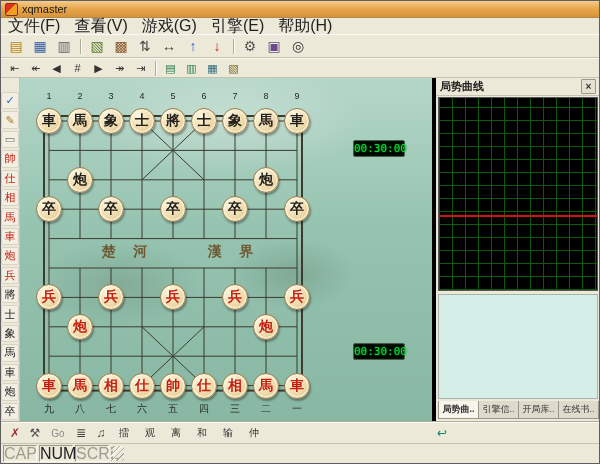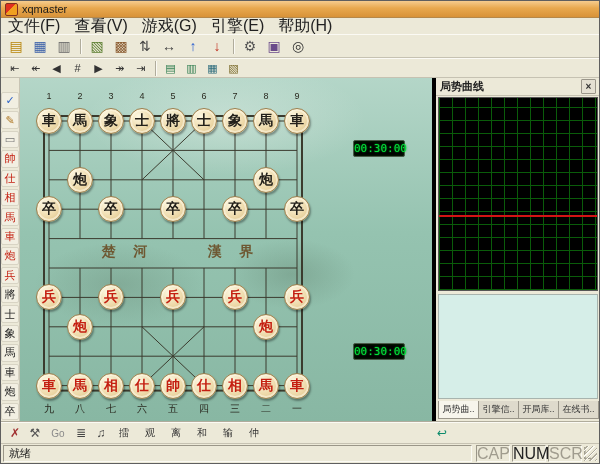--- a/index.html
+++ b/index.html
@@ -69,21 +69,21 @@
     font-size:10px;line-height:1;color:#333;border-radius:1px;}
   .chart{position:absolute;left:2px;top:19px;right:2px;height:194px;background-color:#000;border:1px solid #555;box-sizing:border-box;
     background-image:
       repeating-linear-gradient(0deg,#0a5c0a 0,#0a5c0a 1px,transparent 1px,transparent 13px),
       repeating-linear-gradient(90deg,#0a5c0a 0,#0a5c0a 1px,transparent 1px,transparent 13px);}
   .redline{position:absolute;left:0;right:0;height:2px;background:#d31414;}
   .panelbody{position:absolute;left:2px;top:216px;right:2px;height:105px;background:#d6eee8;border:1px solid #a8b4ae;box-sizing:border-box;}
   .tabs{position:absolute;left:2px;top:323px;right:2px;height:18px;display:flex;}
   .tab{flex:1;font-size:9px;color:#333;border:1px solid #9a968a;border-top:none;background:#dedacc;
     display:flex;align-items:center;justify-content:center;overflow:hidden;white-space:nowrap;margin-right:-1px;}
-  .tab.active{background:#f7f5ec;font-weight:normal;}
+  .tab.active{background:#f7f5ec;font-weight:bold;}
 
   
   .bottombar{position:absolute;left:0;top:421px;right:0;height:21px;background:#ece9d8;display:flex;align-items:center;
     border-top:1px solid #fbfaf4;box-shadow:0 -1px 0 #b0ac9c;padding:0 4px;box-sizing:border-box;}
   .bbtn{min-width:16px;height:16px;display:inline-flex;align-items:center;justify-content:center;font-size:12px;margin:0 2px;}
   .bbtn.txt{padding:0 3px;font-size:10px;}
 
   
   .statusbar{position:absolute;left:0;top:442px;right:0;height:20px;background:#ece9d8;display:flex;align-items:center;
     border-top:1px solid #c6c2b2;box-sizing:border-box;padding:1px 2px;}
@@ -281,21 +281,20 @@
       <span class="bbtn txt" style="color: rgb(51, 51, 51);">观</span>
       <span class="bbtn txt" style="color: rgb(51, 51, 51);">离</span>
       <span class="bbtn txt" style="color: rgb(51, 51, 51);">和</span>
       <span class="bbtn txt" style="color: rgb(51, 51, 51);">输</span>
       <span class="bbtn txt" style="color: rgb(51, 51, 51);">仲</span>
       <span class="spacer"></span>
       <span class="bbtn" style="color: rgb(10, 138, 106); margin-right: 145px;">↩</span>
     </div>
 
   <div class="statusbar">
-    <div class="statusmsg">就绪</div>
     <div class="indicators" id="indicators">
         <span class="ind off">CAP</span>
         <span class="ind">NUM</span>
         <span class="ind off">SCRL</span>
       </div>
     <div class="grip"></div>
   </div>
 
 </div>
 

